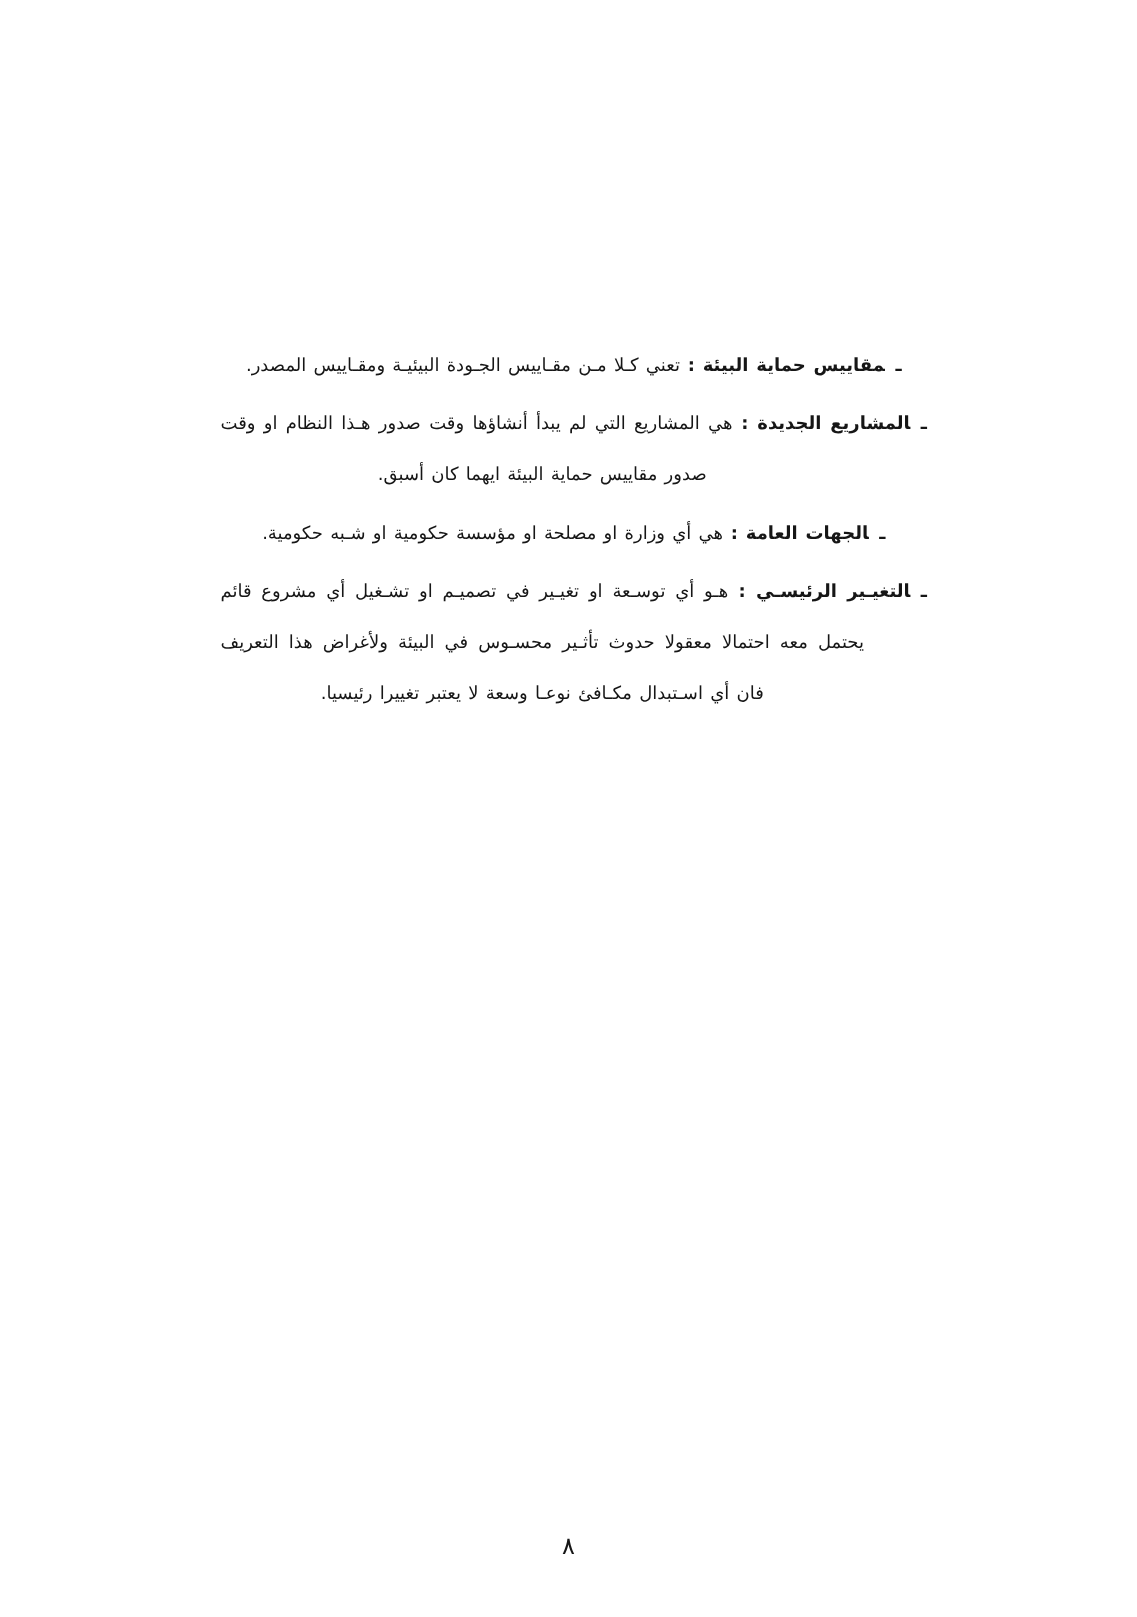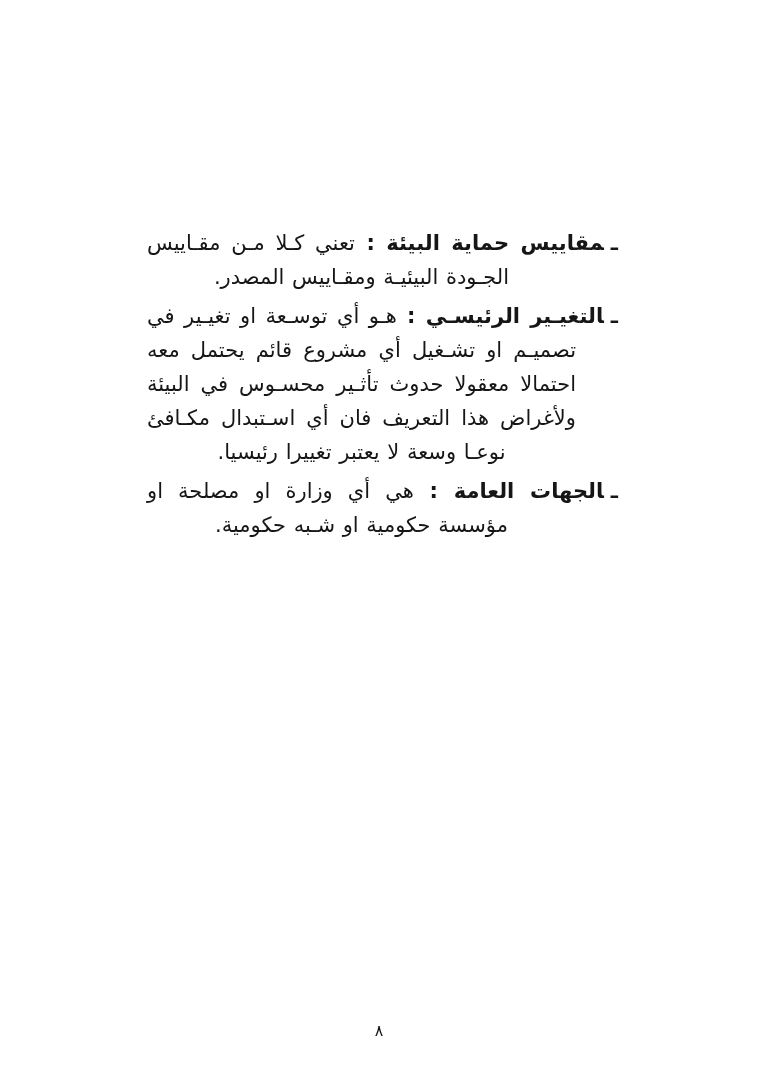--- a/index.html
+++ b/index.html
@@ -17,21 +17,21 @@
     color: #161616;
   }
   .content {
     position: absolute;
     top: 226px;
     right: 140px;
     width: 471px;
     direction: rtl;
   }
   .def-item {
-    font-size: 21px;
+    font-size: 12px;
     line-height: 34px;
     text-align: justify;
     text-align-last: center;
     padding-right: 42px;
     text-indent: -42px;
     margin: 0 0 5px 0;
     word-spacing: 1px;
   }
   .bullet {
     display: inline;
@@ -57,23 +57,24 @@
 </head>
 <body>
 
 <div class="page">
 
   <div class="content">
 
     <p class="def-item"><span class="bullet">ـ</span><span class="term">مقاييس حماية البيئة</span><span class="sep"> : </span><span class="def-text">تعني كـلا مـن مقـاييس الجـودة البيئيـة ومقـاييس المصدر.</span></p>
 
 
+    <p class="def-item"><span class="bullet">ـ</span><span class="term">المشاريع الجديدة</span><span class="sep"> : </span><span class="def-text">هي المشاريع التي لم يبدأ أنشاؤها وقت صدور هـذا النظام او وقت صدور مقاييس حماية البيئة ايهما كان أسبق.</span></p>
+
+    <p class="def-item"><span class="bullet">ـ</span><span class="term">الجهات العامة</span><span class="sep"> : </span><span class="def-text">هي أي وزارة او مصلحة او مؤسسة حكومية او شـبه حكومية.</span></p>
 
     <p class="def-item"><span class="bullet">ـ</span><span class="term">التغيـير الرئيسـي</span><span class="sep"> : </span><span class="def-text">هـو أي توسـعة او تغيـير في تصميـم او تشـغيل أي مشروع قائم يحتمل معه احتمالا معقولا حدوث تأثـير محسـوس في البيئة ولأغراض هذا التعريف فان أي اسـتبدال مكـافئ نوعـا وسعة لا يعتبر تغييرا رئيسيا.</span></p>
-
-    <p class="def-item"><span class="bullet">ـ</span><span class="term">الجهات العامة</span><span class="sep"> : </span><span class="def-text">هي أي وزارة او مصلحة او مؤسسة حكومية او شـبه حكومية.</span></p>
 
 
   </div>
 
   <div class="page-number">٨</div>
 
 </div>
 
 </body></html>

